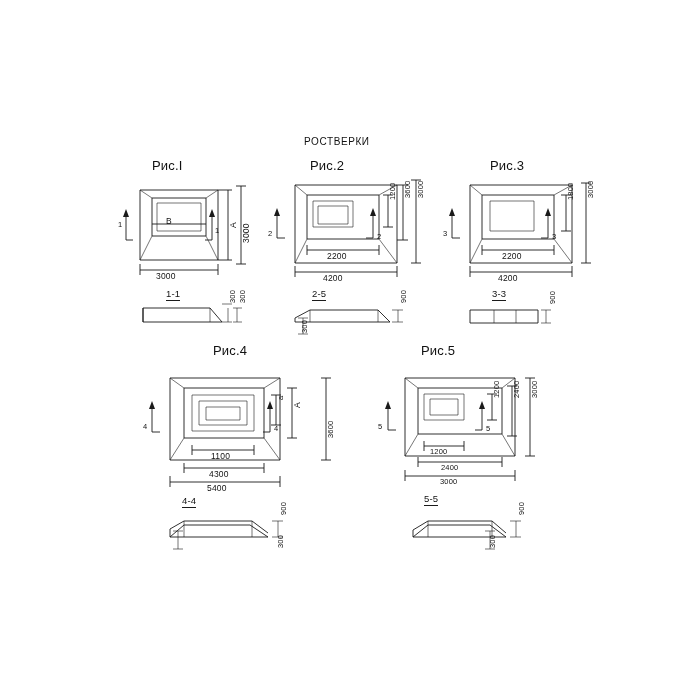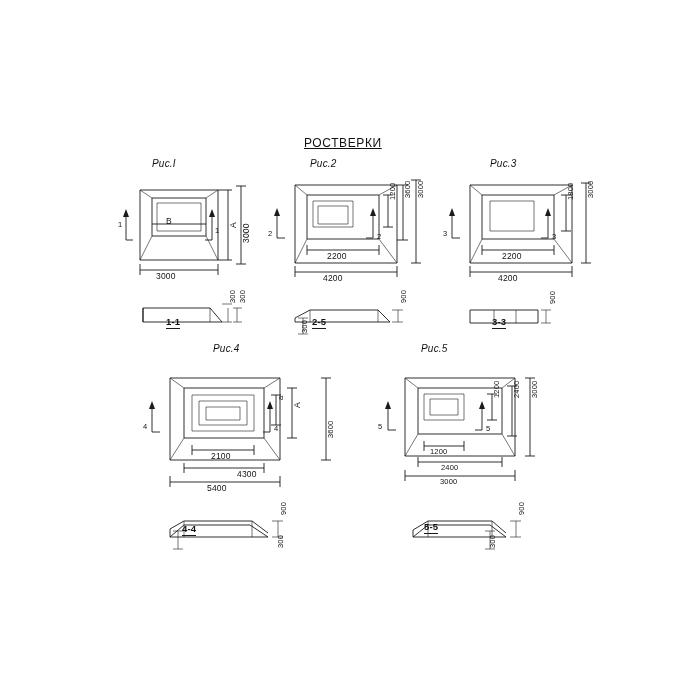--- a/index.html
+++ b/index.html
@@ -17,32 +17,29 @@
     overflow: hidden;
   }
   .lbl {
     position: absolute;
     font-size: 8.5px;
     letter-spacing: 0.2px;
     white-space: nowrap;
     color: #111;
   }
   .lbl.fig {
+    font-size: 13px;
+  }
+  .lbl.title {
     font-size: 10px;
-    font-style: italic;
-  }
-  .lbl.title {
-    font-size: 12px;
     letter-spacing: 0.6px;
-    text-decoration: underline;
   }
   .lbl.sect {
     font-size: 9.5px;
-    font-weight: bold;
-    margin-top: 28px;
+    font-weight: normal;
   }
   .lbl.vert {
     transform-origin: left top;
     transform: rotate(-90deg);
   }
   .lbl.tiny {
     font-size: 7.5px;
   }
   svg.draw {
     position: absolute;
@@ -359,22 +356,22 @@
   <div class="lbl" style="left:502px; top:251px;">2200</div>
   <div class="lbl" style="left:498px; top:273px;">4200</div>
   <div class="lbl sect underline" style="left:492px; top:288px;text-align:center;">3-3</div>
   <div class="lbl vert tiny" style="left:548px; top:304px;">900</div>
 
   <div class="lbl tiny" style="left:143px; top:422px;">4</div>
   <div class="lbl tiny" style="left:274px; top:424px;">4</div>
   <div class="lbl vert tiny" style="left:276px; top:400px;">а</div>
   <div class="lbl vert" style="left:292px; top:408px;">А</div>
   <div class="lbl vert tiny" style="left:326px; top:438px;">3600</div>
-  <div class="lbl" style="left:211px; top:451px;">2100</div>
-  <div class="lbl" style="left:209px; top:469px;margin-left:28px;">4300</div>
+  <div class="lbl" style="left:211px; top:451px;">1100</div>
+  <div class="lbl" style="left:209px; top:469px;">4300</div>
   <div class="lbl" style="left:207px; top:483px;text-align:right;">5400</div>
   <div class="lbl sect underline" style="left:182px; top:495px;">4-4</div>
   <div class="lbl vert tiny" style="left:279px; top:515px;">900</div>
   <div class="lbl vert tiny" style="left:276px; top:548px;">300</div>
 
   <div class="lbl tiny" style="left:378px; top:422px;">5</div>
   <div class="lbl tiny" style="left:486px; top:424px;">5</div>
   <div class="lbl vert tiny" style="left:492px; top:398px;">1200</div>
   <div class="lbl vert tiny" style="left:512px; top:398px;">2400</div>
   <div class="lbl vert tiny" style="left:530px; top:398px;">3000</div>

